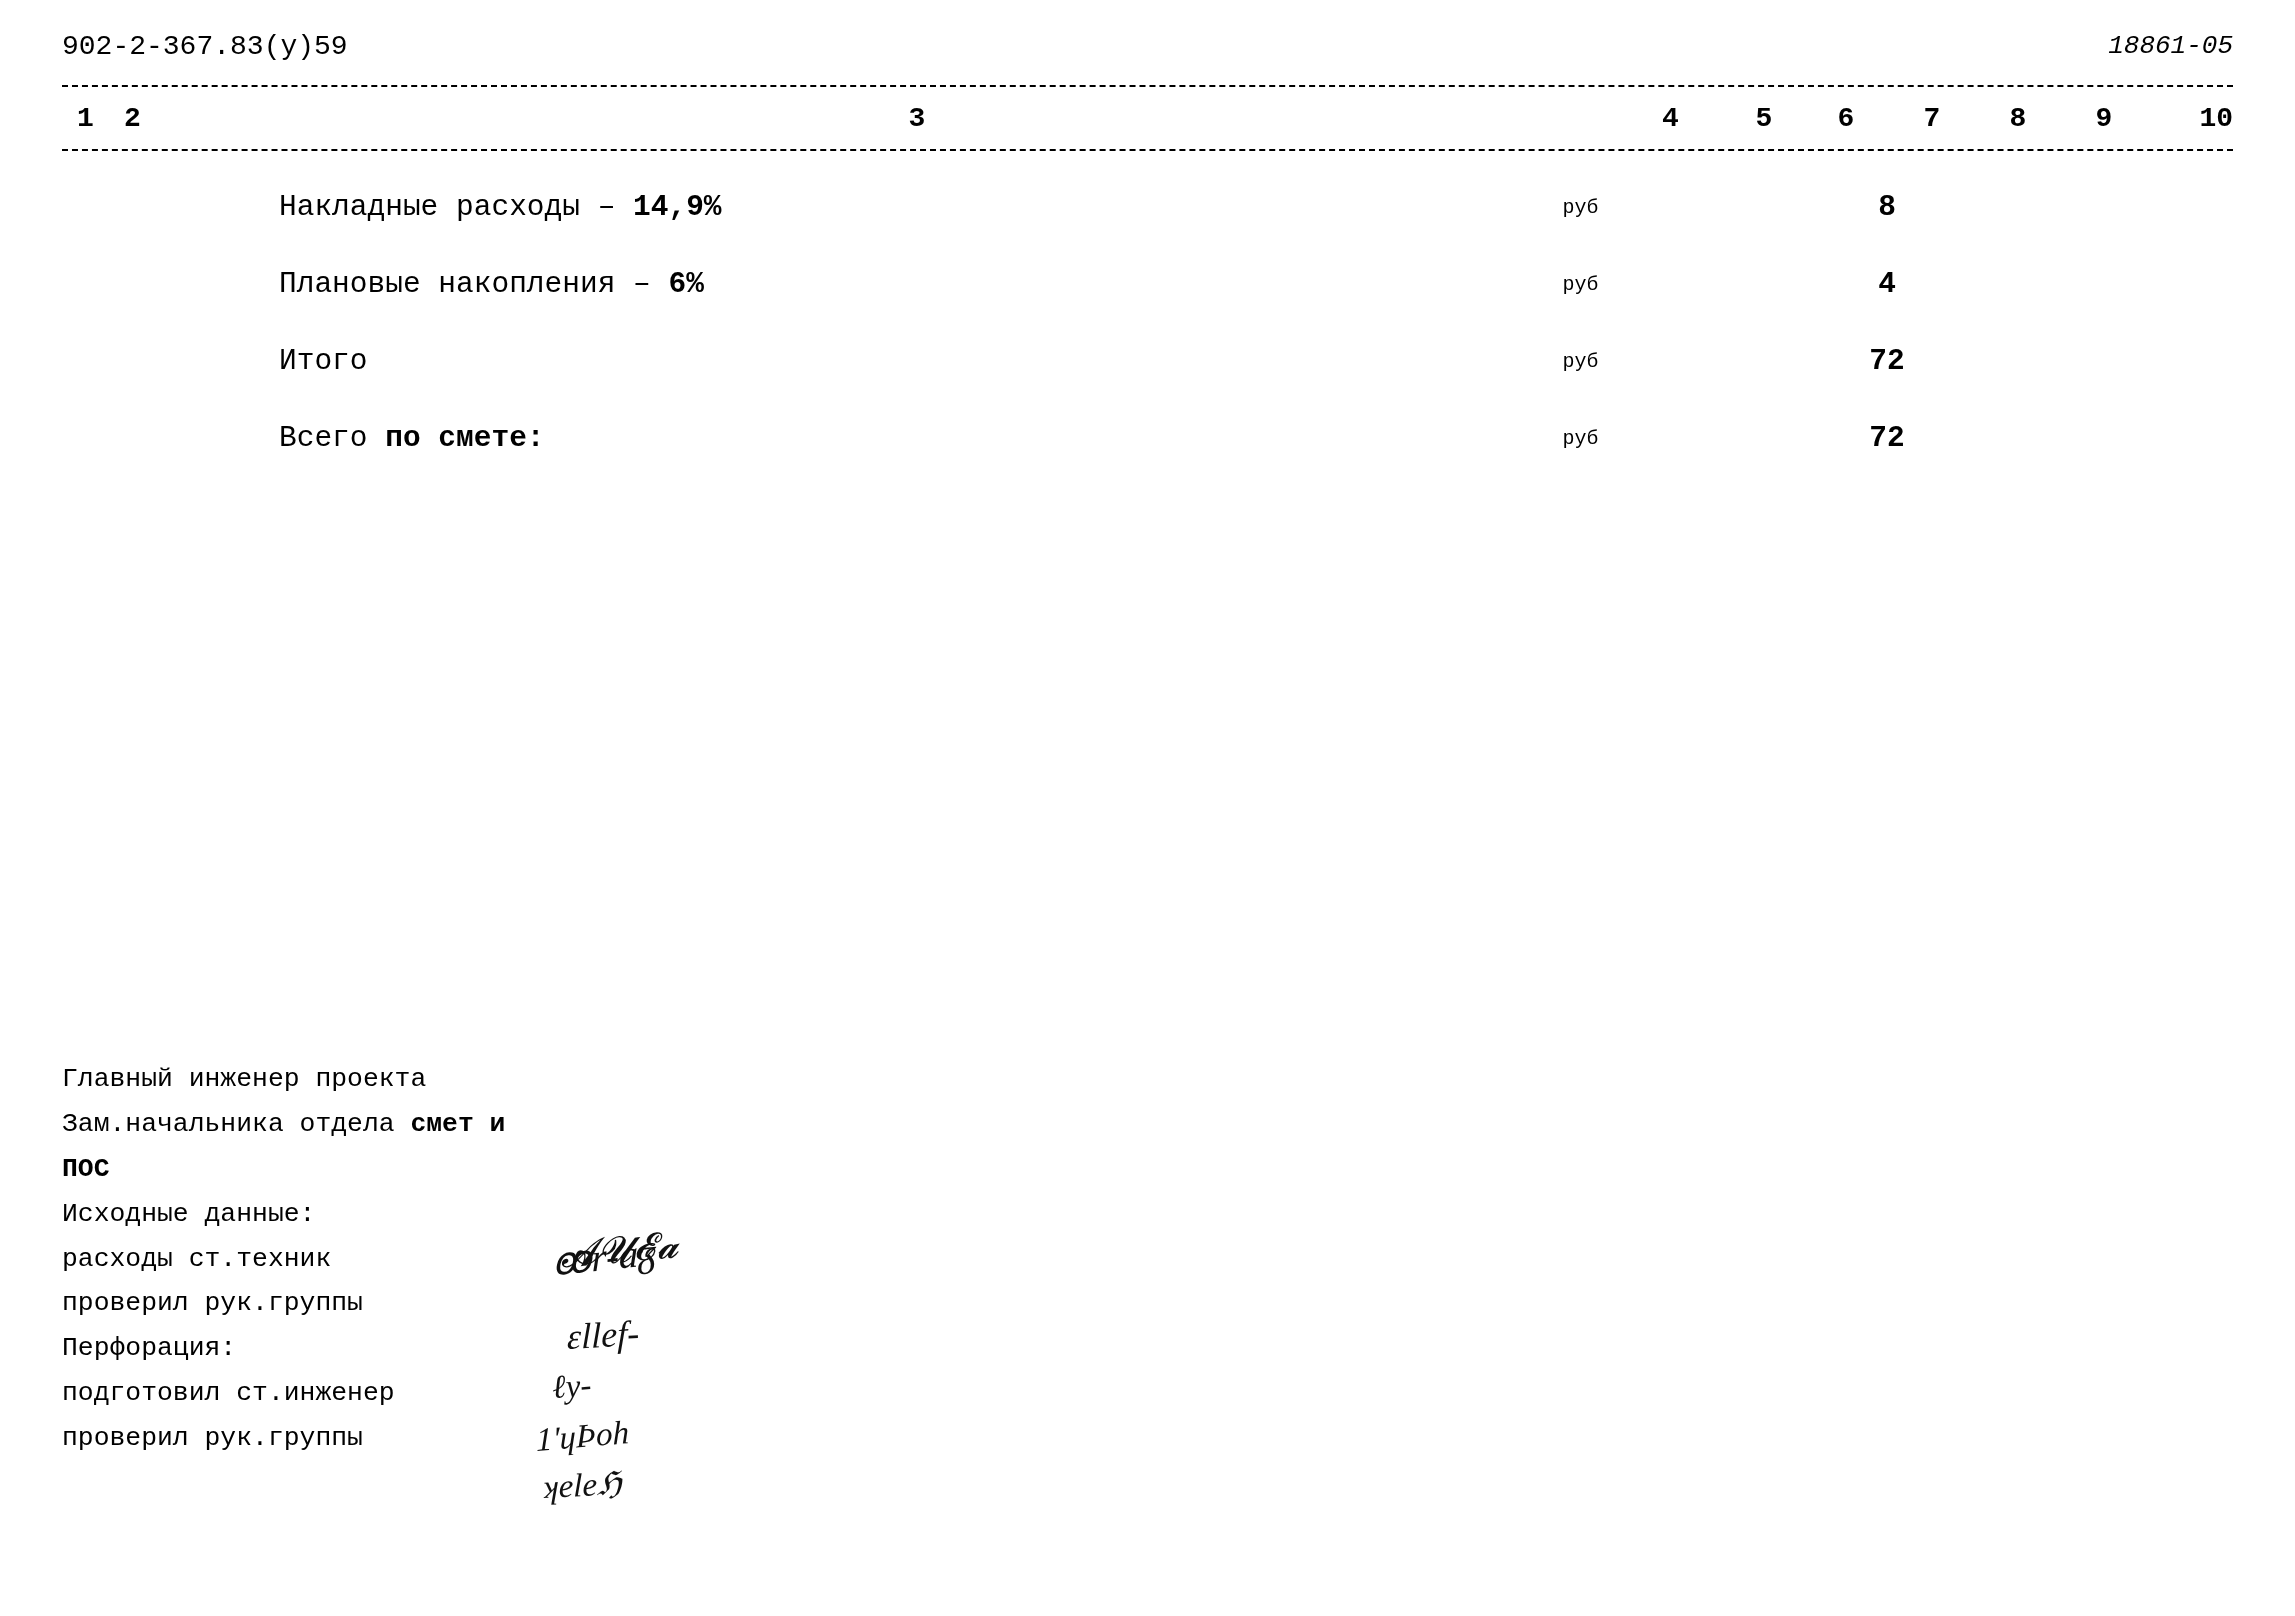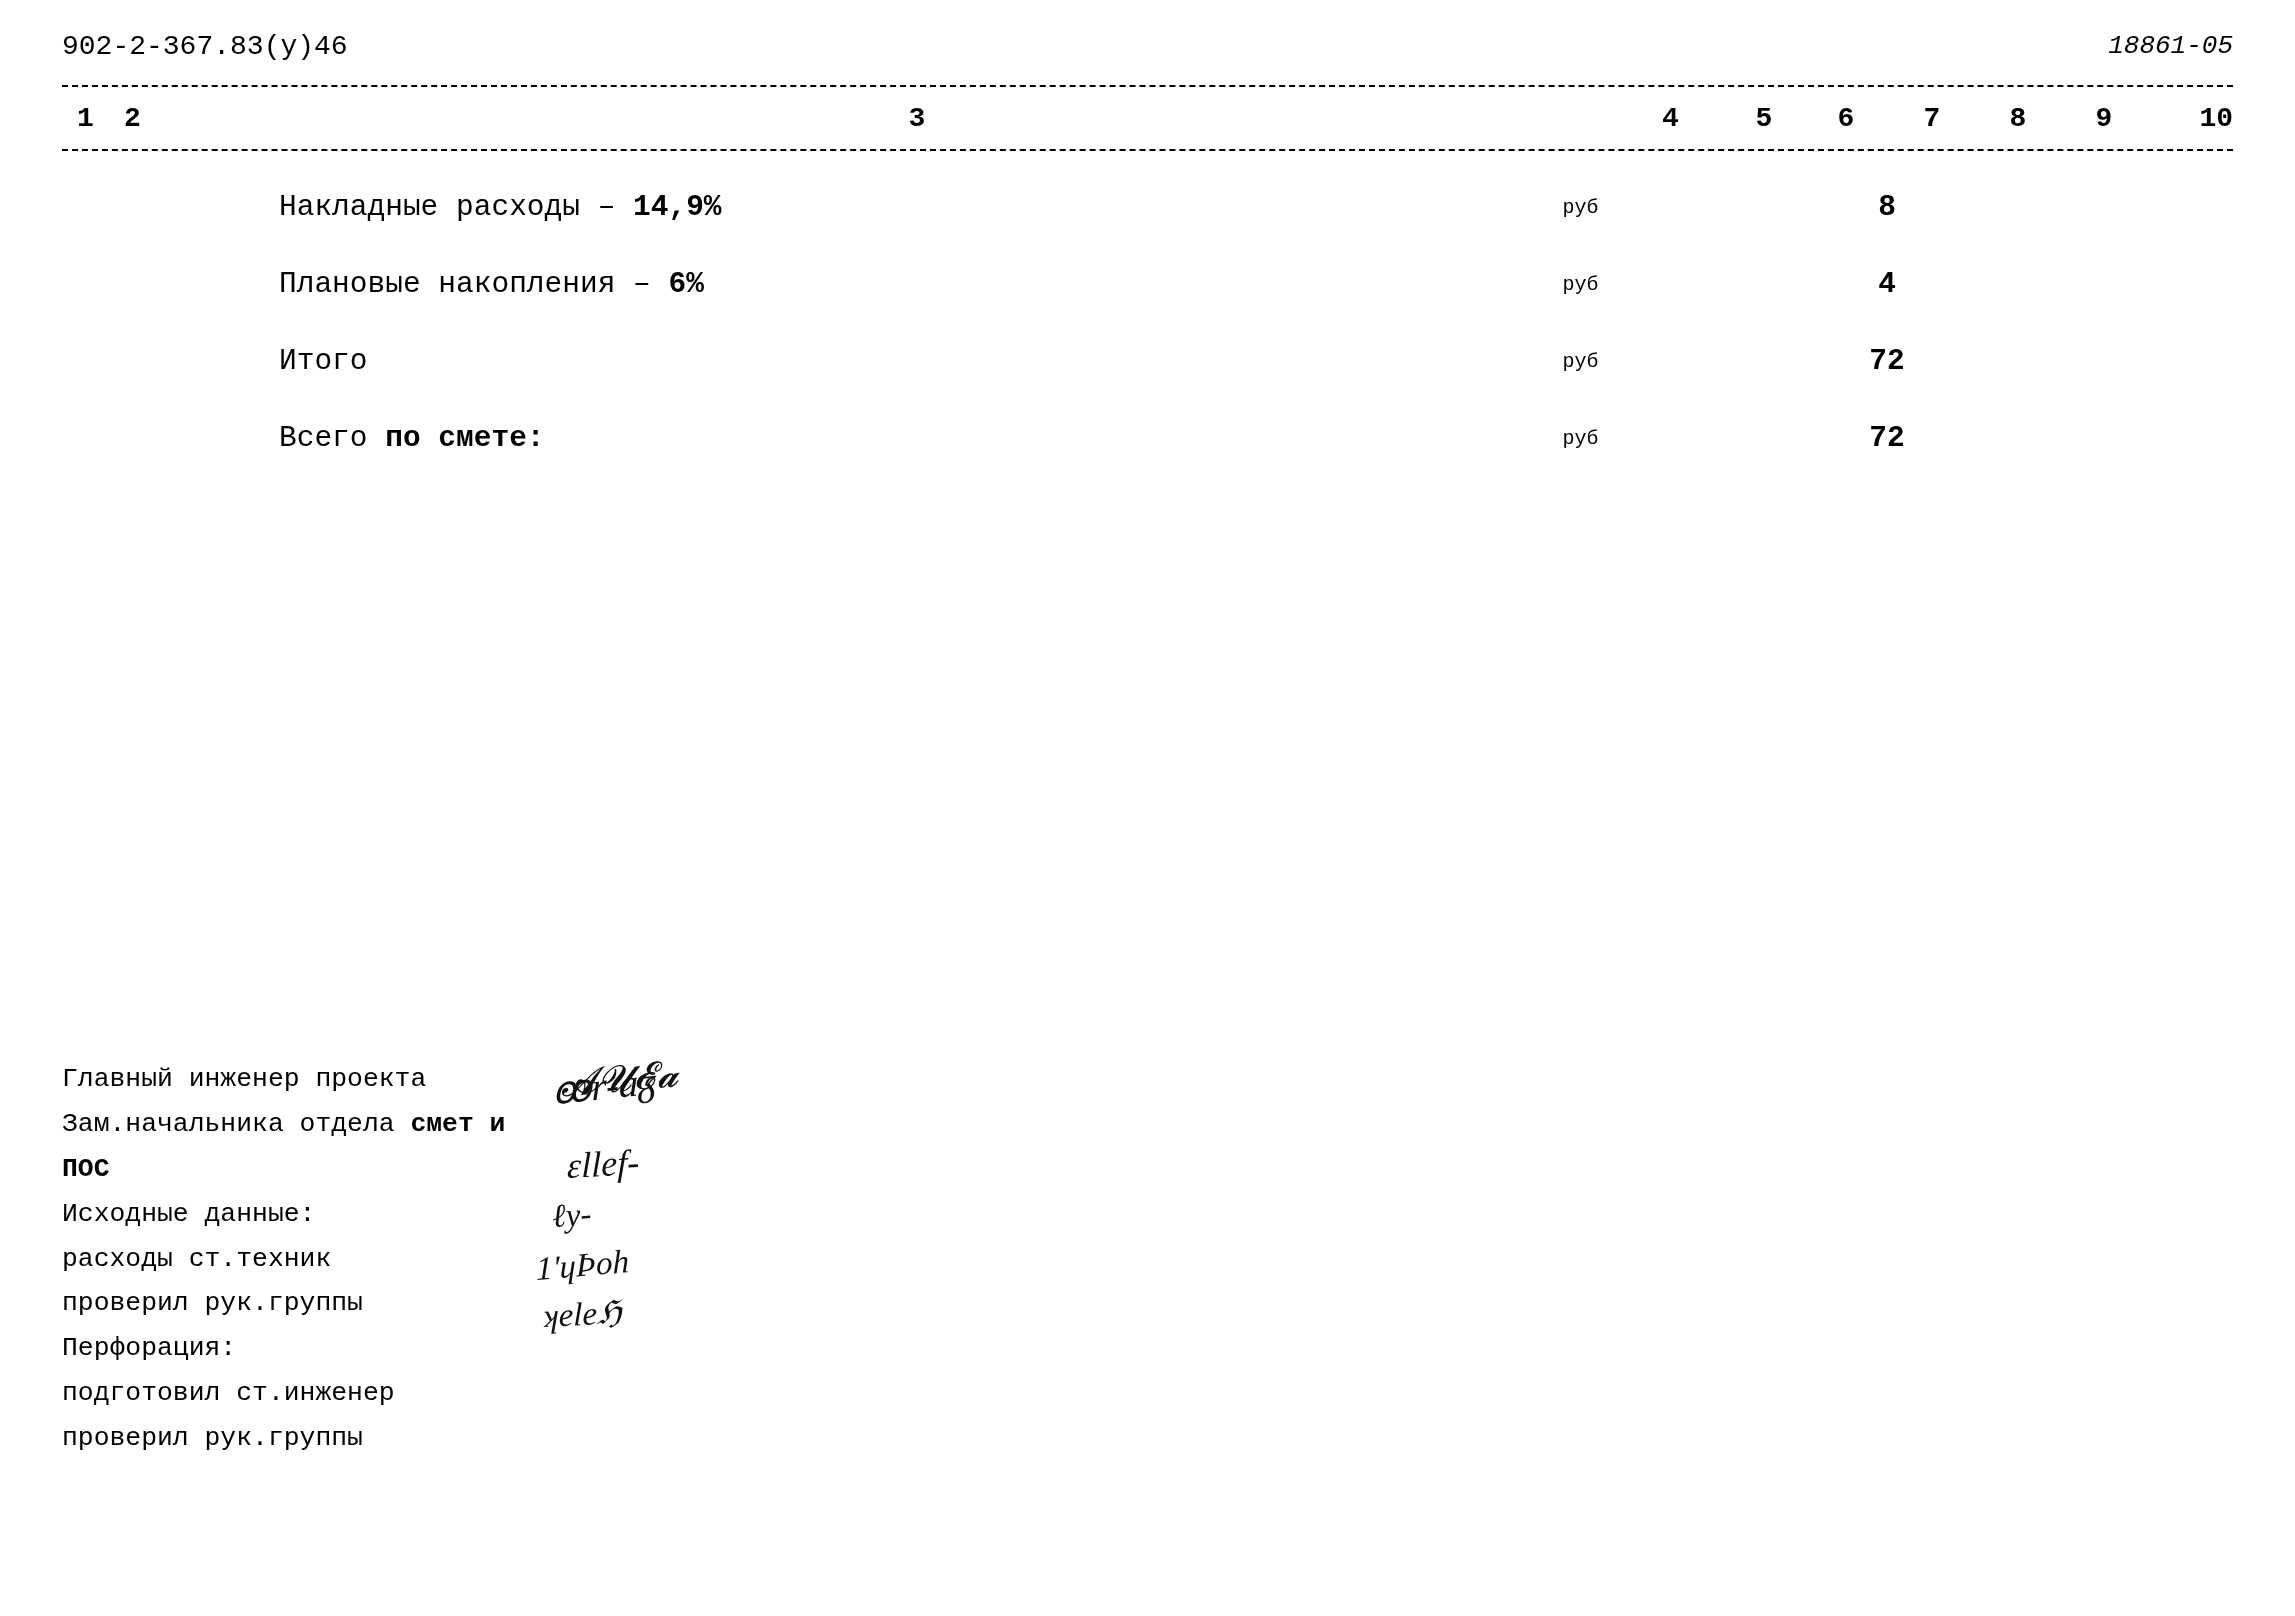--- a/index.html
+++ b/index.html
@@ -115,21 +115,21 @@
       width: 86px;
       text-align: center;
     }
 
     .signature-section {
       position: absolute;
       bottom: 155px;
       left: 62px;
       right: 49px;
       display: flex;
-      align-items: flex-start;
+      align-items: flex-end;
       margin-top: 48px;
     }
     .sig-labels {
       font-size: 26.4px;
       line-height: 1.7;
       width: 451px;
     }
     .sig-handwriting {
       flex: 1;
       position: relative;
@@ -160,21 +160,21 @@
     }
   </style>
 </head>
 <body>
 
 <div class="page">
 
   <div class="header-row">
     <span class="header-doc-num">902-2-367.83</span>
     <span class="header-y">(у)</span>
-    <span class="header-page">46</span>
+    <span class="header-page">59</span>
     <span style="flex:1"></span>
     <span class="header-right">18861-05</span>
   </div>
 
   <div class="dashed-line-top"></div>
 
   <div class="column-headers">
     <div class="col-1">1</div>
     <div class="col-2">2</div>
     <div class="col-3">3</div>

